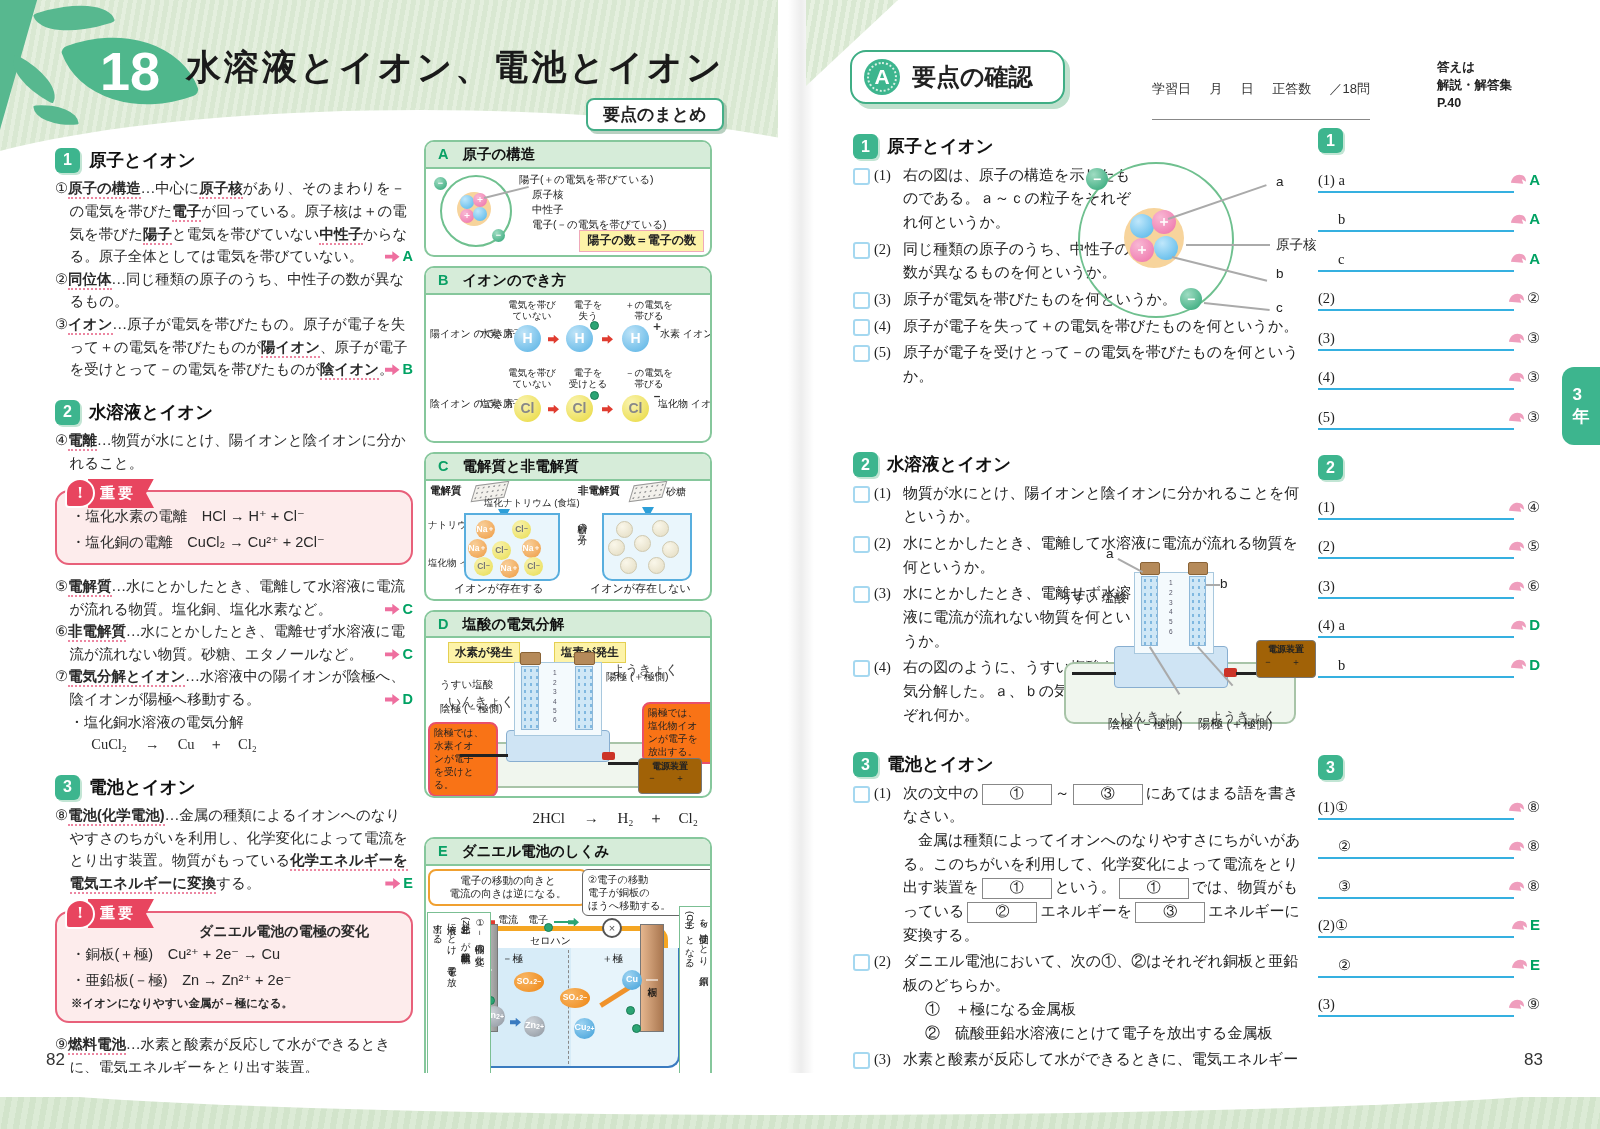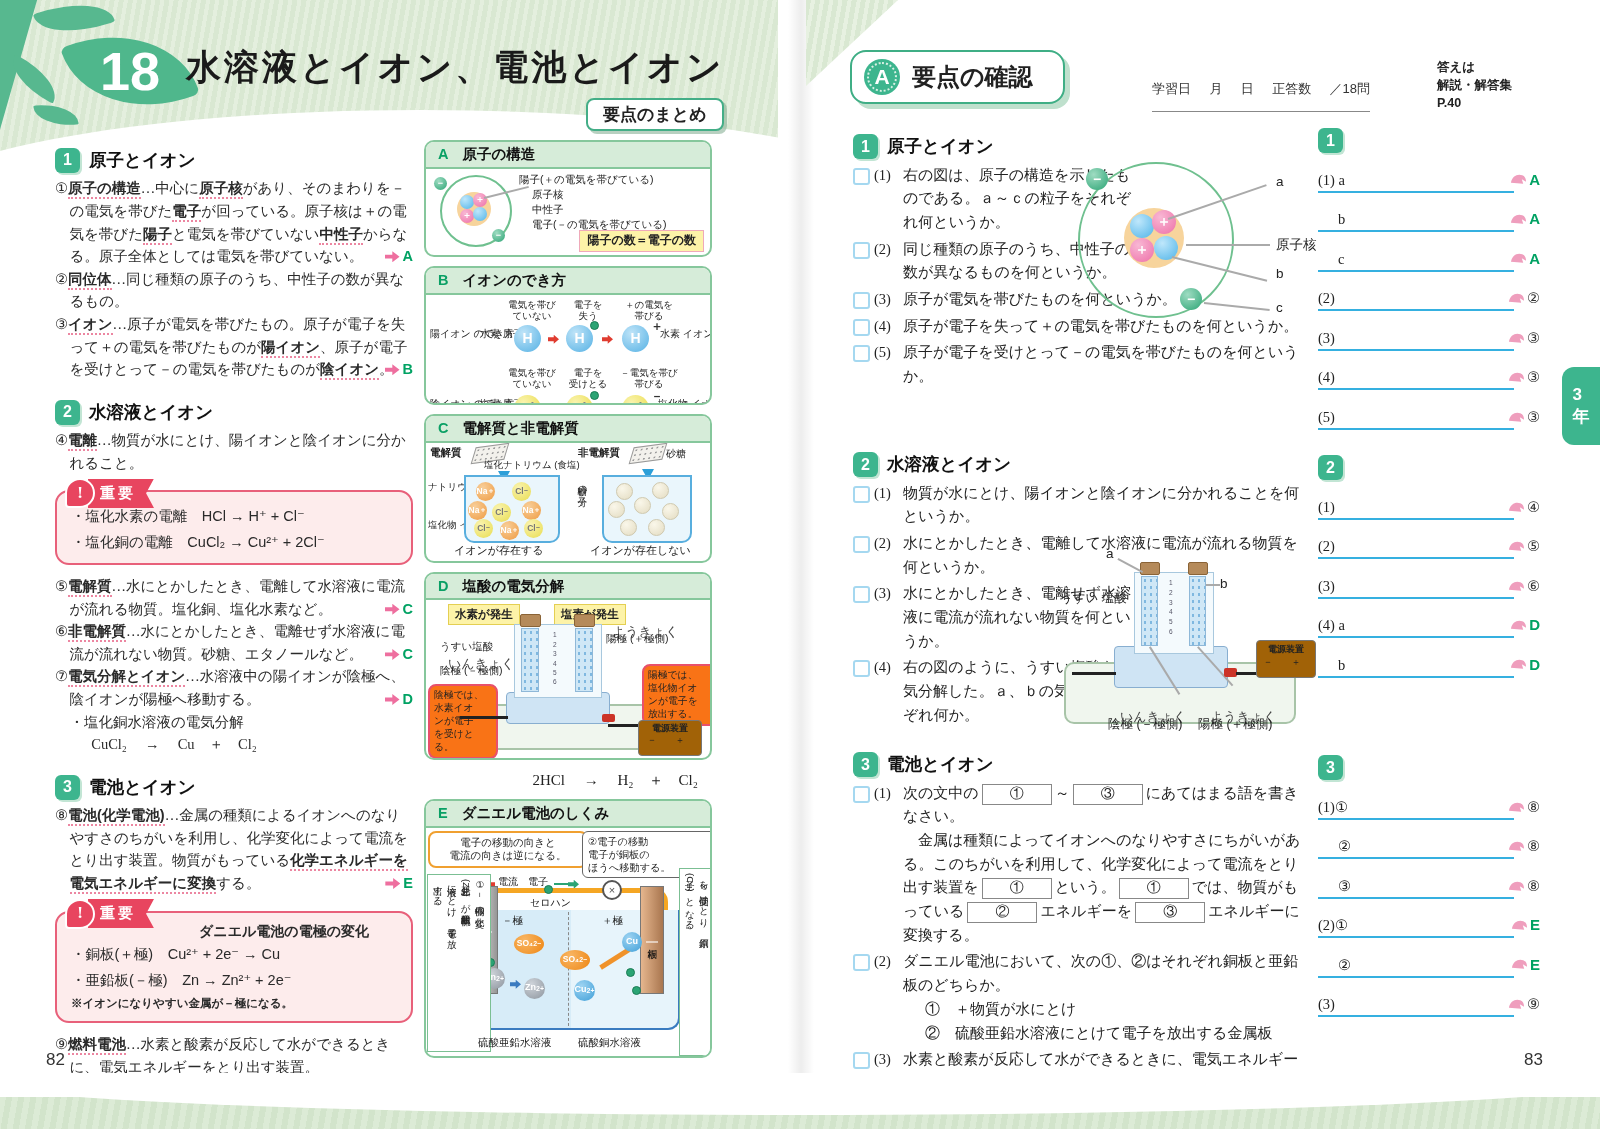--- a/index.html
+++ b/index.html
@@ -133,21 +133,21 @@
   .gdot{position:absolute;width:7px;height:7px;border-radius:50%;background:#2ba474;border:1px solid #1c7d56;}
   .garrow{position:absolute;background:#2ba474;}
   .smalltxt{position:absolute;font-size:10.5px;white-space:nowrap;}
   
   .rp-badge{position:absolute;left:850px;top:50px;display:flex;align-items:center;gap:12px;background:#fff;
     border:2.5px solid #3fae85;border-radius:16px;padding:7px 30px 7px 12px;font-size:24px;font-weight:bold;
     box-shadow:5px 5px 0 #bfe0cd;z-index:5;}
   .rp-badge .circ{width:36px;height:36px;border-radius:50%;background:#3db58e;color:#fff;display:flex;
     align-items:center;justify-content:center;font-size:21px;outline:2px dotted #d8f0e4;outline-offset:-5px;}
   .study-line{position:absolute;left:1152px;top:80px;width:218px;border-bottom:1.5px solid #888;
-    font-size:13px;color:#333;display:flex;justify-content:space-between;padding-bottom:13px;}
+    font-size:13px;color:#333;display:flex;justify-content:space-between;padding-bottom:21px;}
   .note-box{position:absolute;left:1437px;top:58px;font-size:12.5px;font-weight:bold;line-height:1.45;white-space:pre-line;}
   .rsec{position:absolute;left:853px;width:458px;font-size:15px;line-height:1.58;}
   .q{position:relative;padding-left:50px;margin-bottom:3px;}
   .q .chk{position:absolute;left:0;top:4px;width:13px;height:13px;border:2px solid #a5d8f0;border-radius:3px;background:#fff;}
   .q .qn{position:absolute;left:21px;top:0;font-size:14.5px;}
   .q.narrow .qt{display:inline-block;width:232px;}
   .q .sub{padding-left:22px;}
   .bbox{display:inline-block;border:1.2px solid #888;padding:0 13px;margin:0 3px;line-height:1.35;font-size:14px;background:#fff;}
   .anscol{position:absolute;left:1318px;width:196px;}
   .ans-badge{width:25px;height:25px;background:#3db58e;color:#fff;display:flex;align-items:center;justify-content:center;
@@ -263,21 +263,21 @@
         <div class="lblline" style="left:106px;top:49px">電子(－の電気を帯びている)</div>
         <div class="hl" style="right:6px;bottom:3px">陽子の数＝電子の数</div>
       </div>
     </div>
 
     <div class="fbox">
       <div class="fbox-h">
           <span class="ltr">B</span>
           <span>イオンのでき方</span>
         </div>
-      <div class="fbody" style="height:108px">
+      <div class="fbody" style="height:146px">
 
         <div class="steplbl pre" style="left:76px;top:4px;width:60px">電気を帯び
 ていない</div>
         <div class="steplbl pre" style="left:138px;top:4px;width:48px">電子を
 失う</div>
         <div class="steplbl pre" style="left:192px;top:4px;width:62px">＋の電気を
 帯びる</div>
         <div class="lblline pre" style="left:4px;top:32px;font-size:10px">陽イオン
 のでき方</div>
         <div class="lblline pre" style="left:54px;top:32px;font-size:10px">水素
@@ -295,21 +295,21 @@
             <span>H</span>
           </div>
         <div class="chargesup" style="left:225px;top:24px">＋</div>
         <div class="lblline pre" style="left:234px;top:32px;font-size:10px">水素
 イオン</div>
 
         <div class="steplbl pre" style="left:76px;top:72px;width:60px">電気を帯び
 ていない</div>
         <div class="steplbl pre" style="left:134px;top:72px;width:56px">電子を
 受けとる</div>
-        <div class="steplbl pre" style="left:192px;top:72px;width:62px">－電気を帯び
+        <div class="steplbl pre" style="left:192px;top:72px;width:62px">－の電気を
 帯びる</div>
         <div class="lblline pre" style="left:4px;top:102px;font-size:10px">陰イオン
 のでき方</div>
         <div class="lblline pre" style="left:54px;top:102px;font-size:10px">塩素
 原子</div>
         <div class="atomc c-cl" style="left:88px;top:100px;width:27px;height:27px">
             <span>Cl</span>
           </div>
         <div class="mini-arr" style="left:122px;top:110px"></div>
         <div class="atomc c-cl" style="left:140px;top:100px;width:27px;height:27px">
@@ -621,21 +621,21 @@
 
   <div class="rsec serif" style="top:742px">
     <div class="sec-h">
       <span class="sec-badge">3</span>
       <span>電池とイオン</span>
     </div>
     <div class="q"><span class="chk"></span><span class="qn">(1)</span><span class="qt">次の文中の<span class="bbox">　①　</span>～<span class="bbox">　③　</span>にあてはまる語を書きなさい。</span>
       <div>　金属は種類によってイオンへのなりやすさにちがいがある。このちがいを利用して、化学変化によって電流をとり出す装置を<span class="bbox">　①　</span>という。<span class="bbox">　①　</span>では、物質がもっている<span class="bbox">　②　</span>エネルギーを<span class="bbox">　③　</span>エネルギーに変換する。</div>
     </div>
     <div class="q"><span class="chk"></span><span class="qn">(2)</span><span class="qt">ダニエル電池において、次の①、②はそれぞれ銅板と亜鉛板のどちらか。</span>
-      <div class="sub">①　＋物質が水にとけ</div>
+      <div class="sub">①　＋極になる金属板</div>
       <div class="sub">②　硫酸亜鉛水溶液にとけて電子を放出する金属板</div>
     </div>
     <div class="q"><span class="chk"></span><span class="qn">(3)</span><span class="qt">水素と酸素が反応して水ができるときに、電気エネルギーをとり出す装置を何というか。</span></div>
   </div>
 
   <div class="anscol" style="top:128px">
     <div class="ans-badge">1</div>
     <div class="arow">
         <span class="al serif">(1) a</span>
         <span class="ric">

